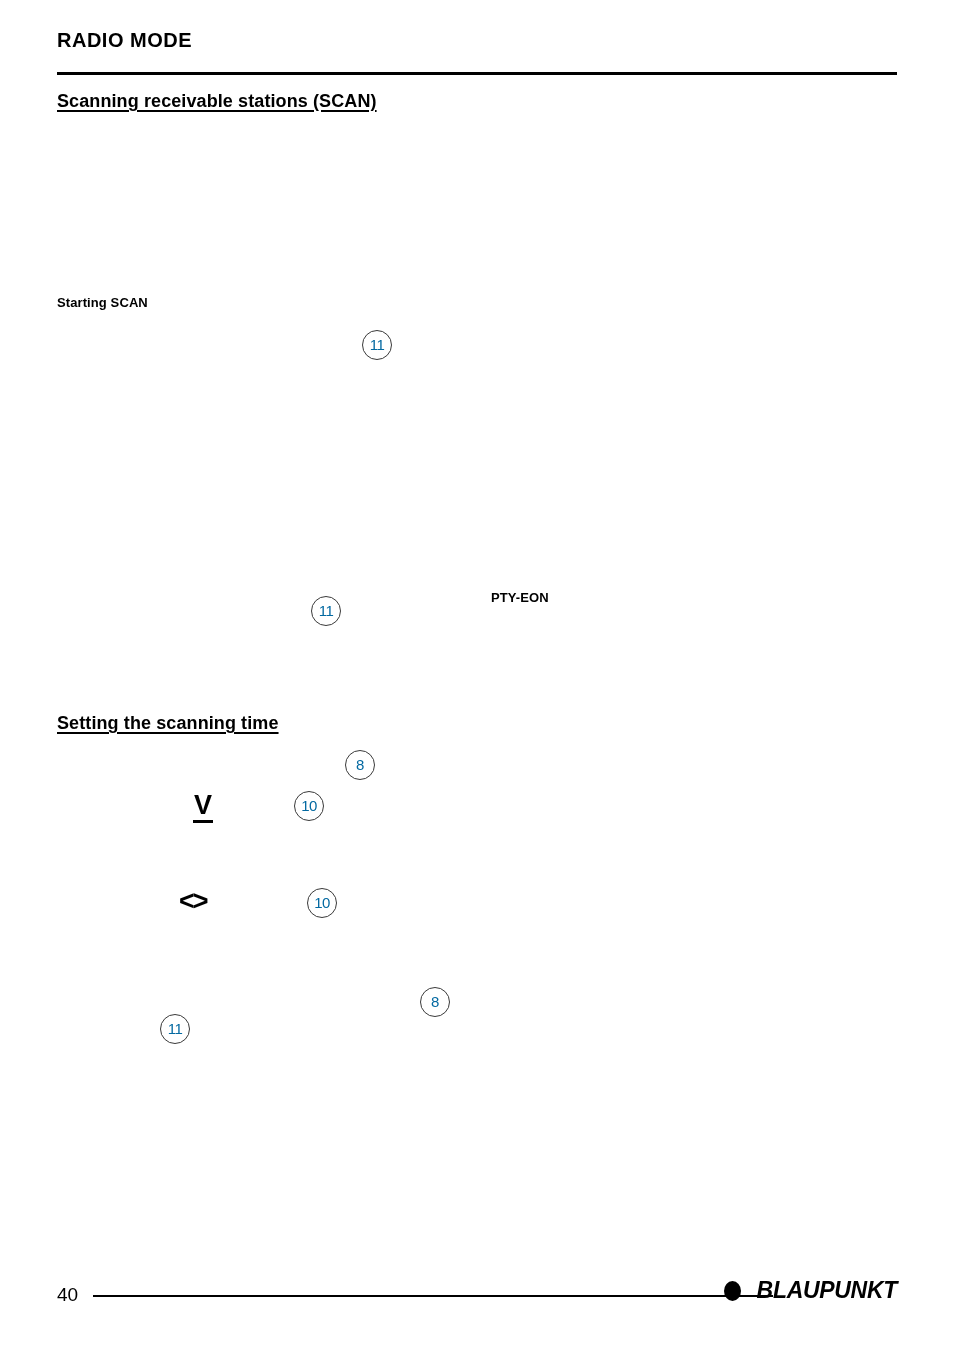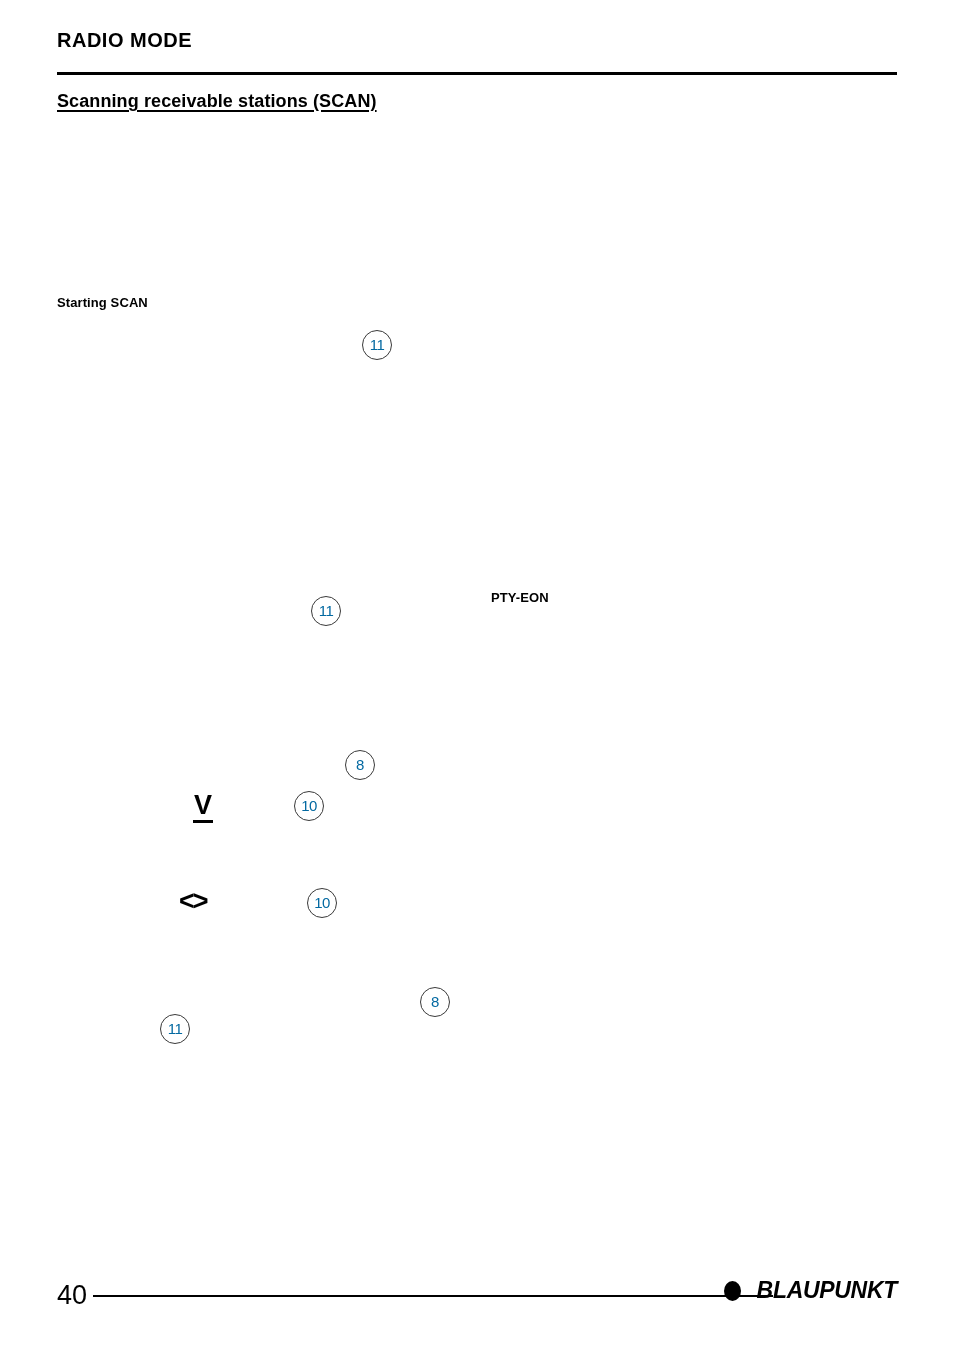--- a/index.html
+++ b/index.html
@@ -123,21 +123,21 @@
     position: absolute;
     left: 57px;
     top: 1281px;
     width: 840px;
     height: 40px;
   }
   .footer-page-number {
     position: absolute;
     left: 0;
     top: 0;
-    font-size: 27px;
+    font-size: 19px;
     line-height: 28px;
   }
   .footer-rule {
     position: absolute;
     left: 36px;
     top: 14px;
     width: 680px;
     height: 2px;
     background: #000000;
   }
@@ -174,20 +174,23 @@
 
   <div class="col-left">
     <div class="h-section-wrap">
       <span class="h-section">Scanning receivable stations (SCAN)</span>
     </div>
   </div>
 
   <div class="h-sub abs" style="left:57px; top:293px;">Starting SCAN</div>
 
 
+  <div class="h-section-wrap abs" style="left:57px; top:710px;">
+    <span class="h-section">Setting the scanning time</span>
+  </div>
 
 
   <div class="h-sub abs" style="left:491px; top:570px;margin-top:18px;">PTY-EON</div>
 
   <div class="callout" style="left:362px; top:330px;">11</div>
 
   <div class="callout" style="left:311px; top:596px;">11</div>
 
   <div class="callout" style="left:345px; top:750px;">8</div>
 

